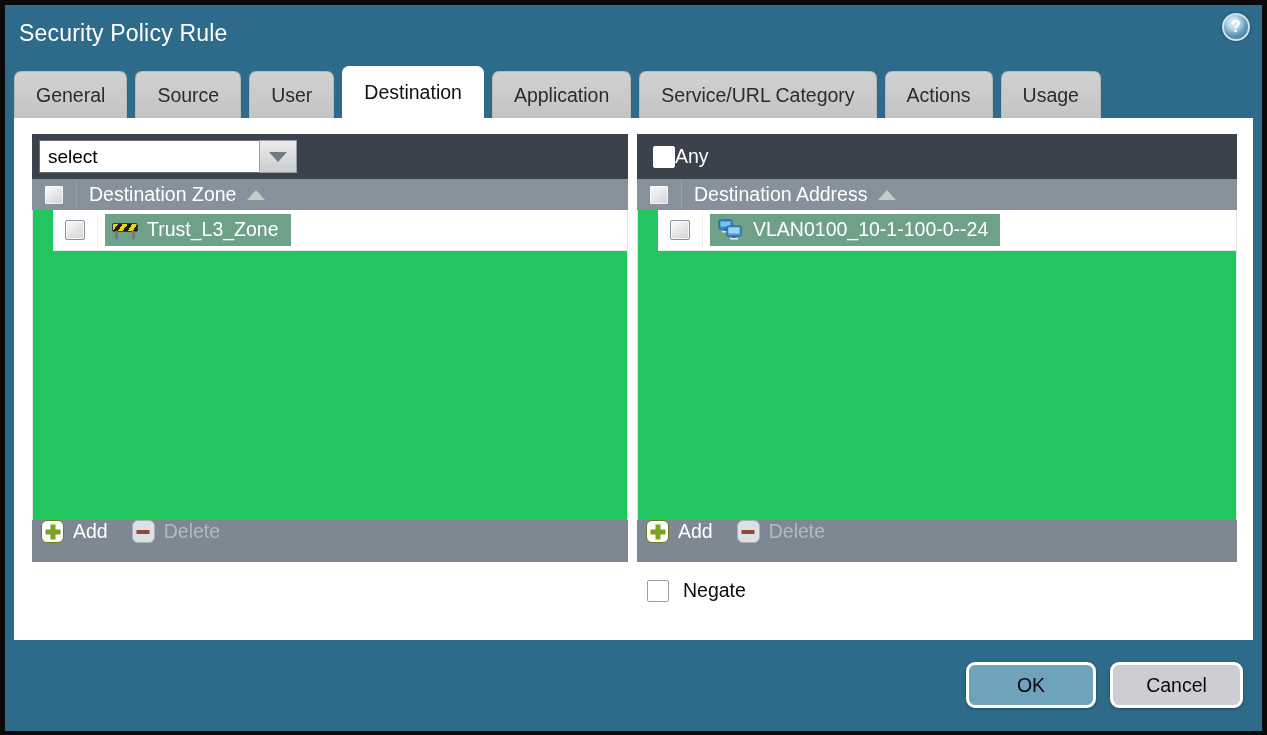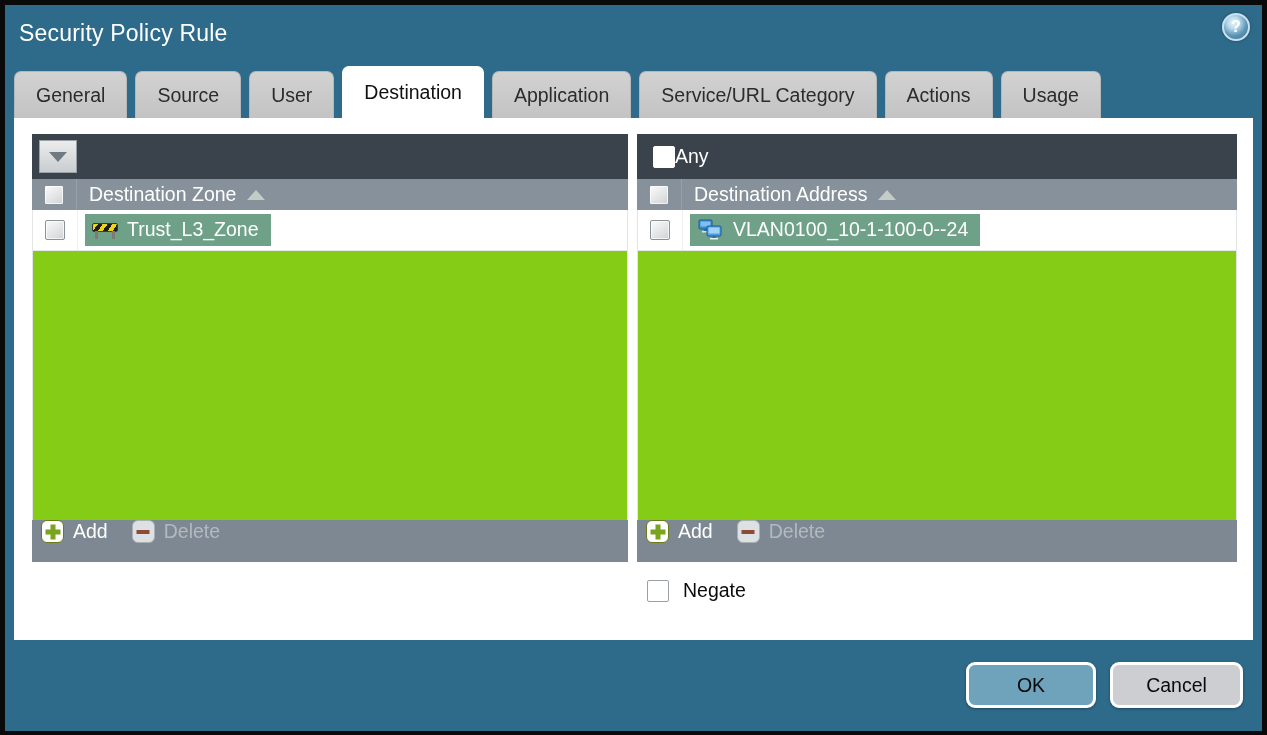--- a/index.html
+++ b/index.html
@@ -48,21 +48,21 @@
 
   .any-label { color: #ffffff; font-size: 19.5px; }
 
   .grid-header { height: 31px; background: #87919b; display: flex; align-items: center; color: #ffffff; font-size: 19.5px; flex: none; }
   .cb-cell { width: 45px; display: flex; justify-content: center; align-items: center; align-self: stretch; flex: none; }
   .grid-header .cb-cell { border-right: 1px solid #97a0a9; }
   .col-label { margin-left: 12px; cursor: pointer; display: flex; align-items: center; }
   .sort-asc { width: 0; height: 0; margin-left: 11px; border-left: 9px solid transparent;
     border-right: 9px solid transparent; border-bottom: 10px solid #c3ccc5; }
 
-  .grid-body { flex: 1; background: #84cc16; overflow: hidden; border-left: 1px solid #e3e6e7; border-right: 1px solid #e3e6e7; }
+  .grid-body { flex: 1; background: #22c55e; overflow: hidden; border-left: 1px solid #e3e6e7; border-right: 1px solid #e3e6e7; padding-left: 20px; }
   .grid-row { height: 41px; display: flex; align-items: center; border-bottom: 1px solid #e7eaea; background: #ffffff; }
   .grid-row .cb-cell { border-right: 1px solid #eff1f1; }
 
   .chip { display: inline-flex; align-items: center; gap: 9px; background: #6fa189; color: #ffffff;
     font-size: 19.5px; padding: 4px 12px 5px 7px; margin-left: 7px; cursor: pointer; }
 
   
   .zone-icon { position: relative; width: 26px; height: 18px; flex: none; }
   .zone-icon .bar { position: absolute; left: 0; top: 2px; width: 26px; height: 9px;
     background: repeating-linear-gradient(125deg, #f2d512 0 4px, #1d1d1d 4px 8px);
@@ -135,20 +135,21 @@
           <span>Usage</span>
         </div>
     </div>
 
     <div class="content">
       <div class="panels">
 
         <div class="panel">
           <div class="panel-toolbar">
             <div class="combo">
+              <input type="text" value="select" style="">
               <div class="combo-btn">
                 <div class="tri-down"></div>
               </div>
             </div>
           </div>
 
           <div class="grid-header">
             <div class="cb-cell">
               <div class="cb cb-bevel"></div>
             </div>

